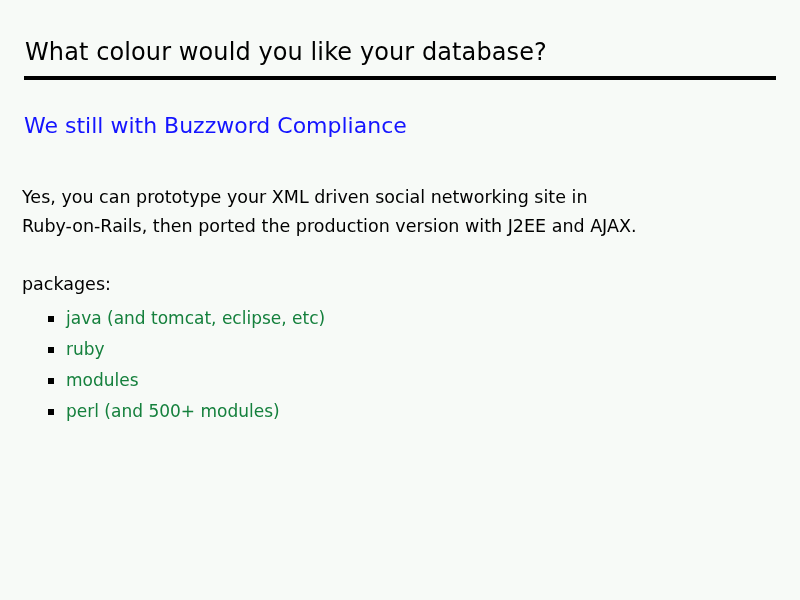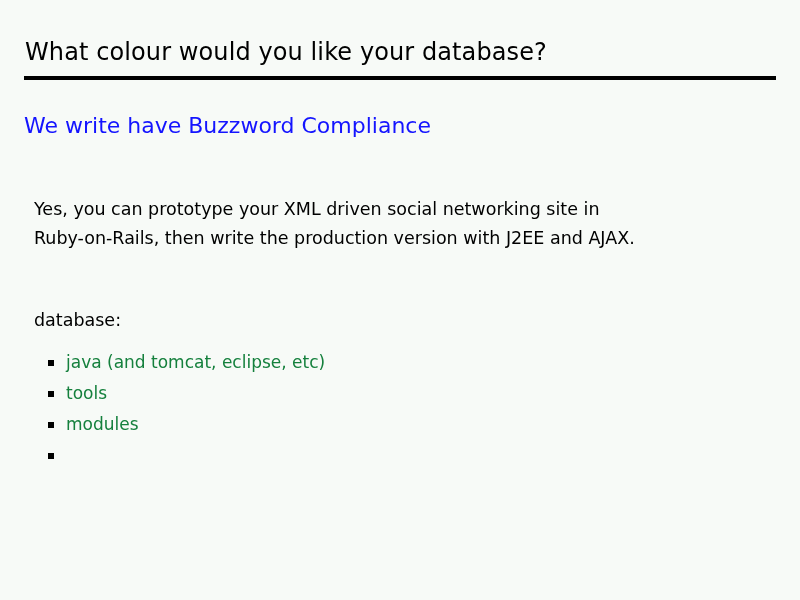--- a/index.html
+++ b/index.html
@@ -48,21 +48,21 @@
   .body-block {
     position: absolute;
     left: 22px;
     top: 183px;
     width: 740px;
   }
   .para {
     font-size: 17.5px;
     color: #000000;
     line-height: 29px;
-    margin: 12px;
+    margin: 0;
   }
   .para-line {
     display: block;
     white-space: nowrap;
   }
   .para-gap {
     height: 29px;
   }
   .bullet-list {
     list-style: none;
@@ -86,48 +86,49 @@
   }
 </style>
 </head>
 <body>
 
 <div class="slide">
 
   <div class="slide-title">What colour would you like your database?</div>
   <div class="title-rule"></div>
 
-  <div class="subtitle">We write have Buzzword Compliance</div>
+  <div class="subtitle">We still with Buzzword Compliance</div>
 
   <div class="body-block">
 
     <p class="para">
       <span class="para-line">Yes, you can prototype your XML driven social networking site in</span>
-      <span class="para-line">Ruby-on-Rails, then write the production version with J2EE and AJAX.</span>
+      <span class="para-line">Ruby-on-Rails, then ported the production version with J2EE and AJAX.</span>
     </p>
 
     <div class="para-gap"></div>
 
     <p class="para">
-      <span class="para-line">database:</span>
+      <span class="para-line">packages:</span>
     </p>
 
     <ul class="bullet-list">
       <li class="bullet-item">
         <span class="marker"></span>
         <span>java (and tomcat, eclipse, etc)</span>
       </li>
       <li class="bullet-item">
         <span class="marker"></span>
-        <span>tools</span>
+        <span>ruby</span>
       </li>
       <li class="bullet-item">
         <span class="marker"></span>
         <span>modules</span>
       </li>
       <li class="bullet-item">
         <span class="marker"></span>
+        <span>perl (and 500+ modules)</span>
       </li>
     </ul>
 
   </div>
 
 </div>
 
 </body></html>

